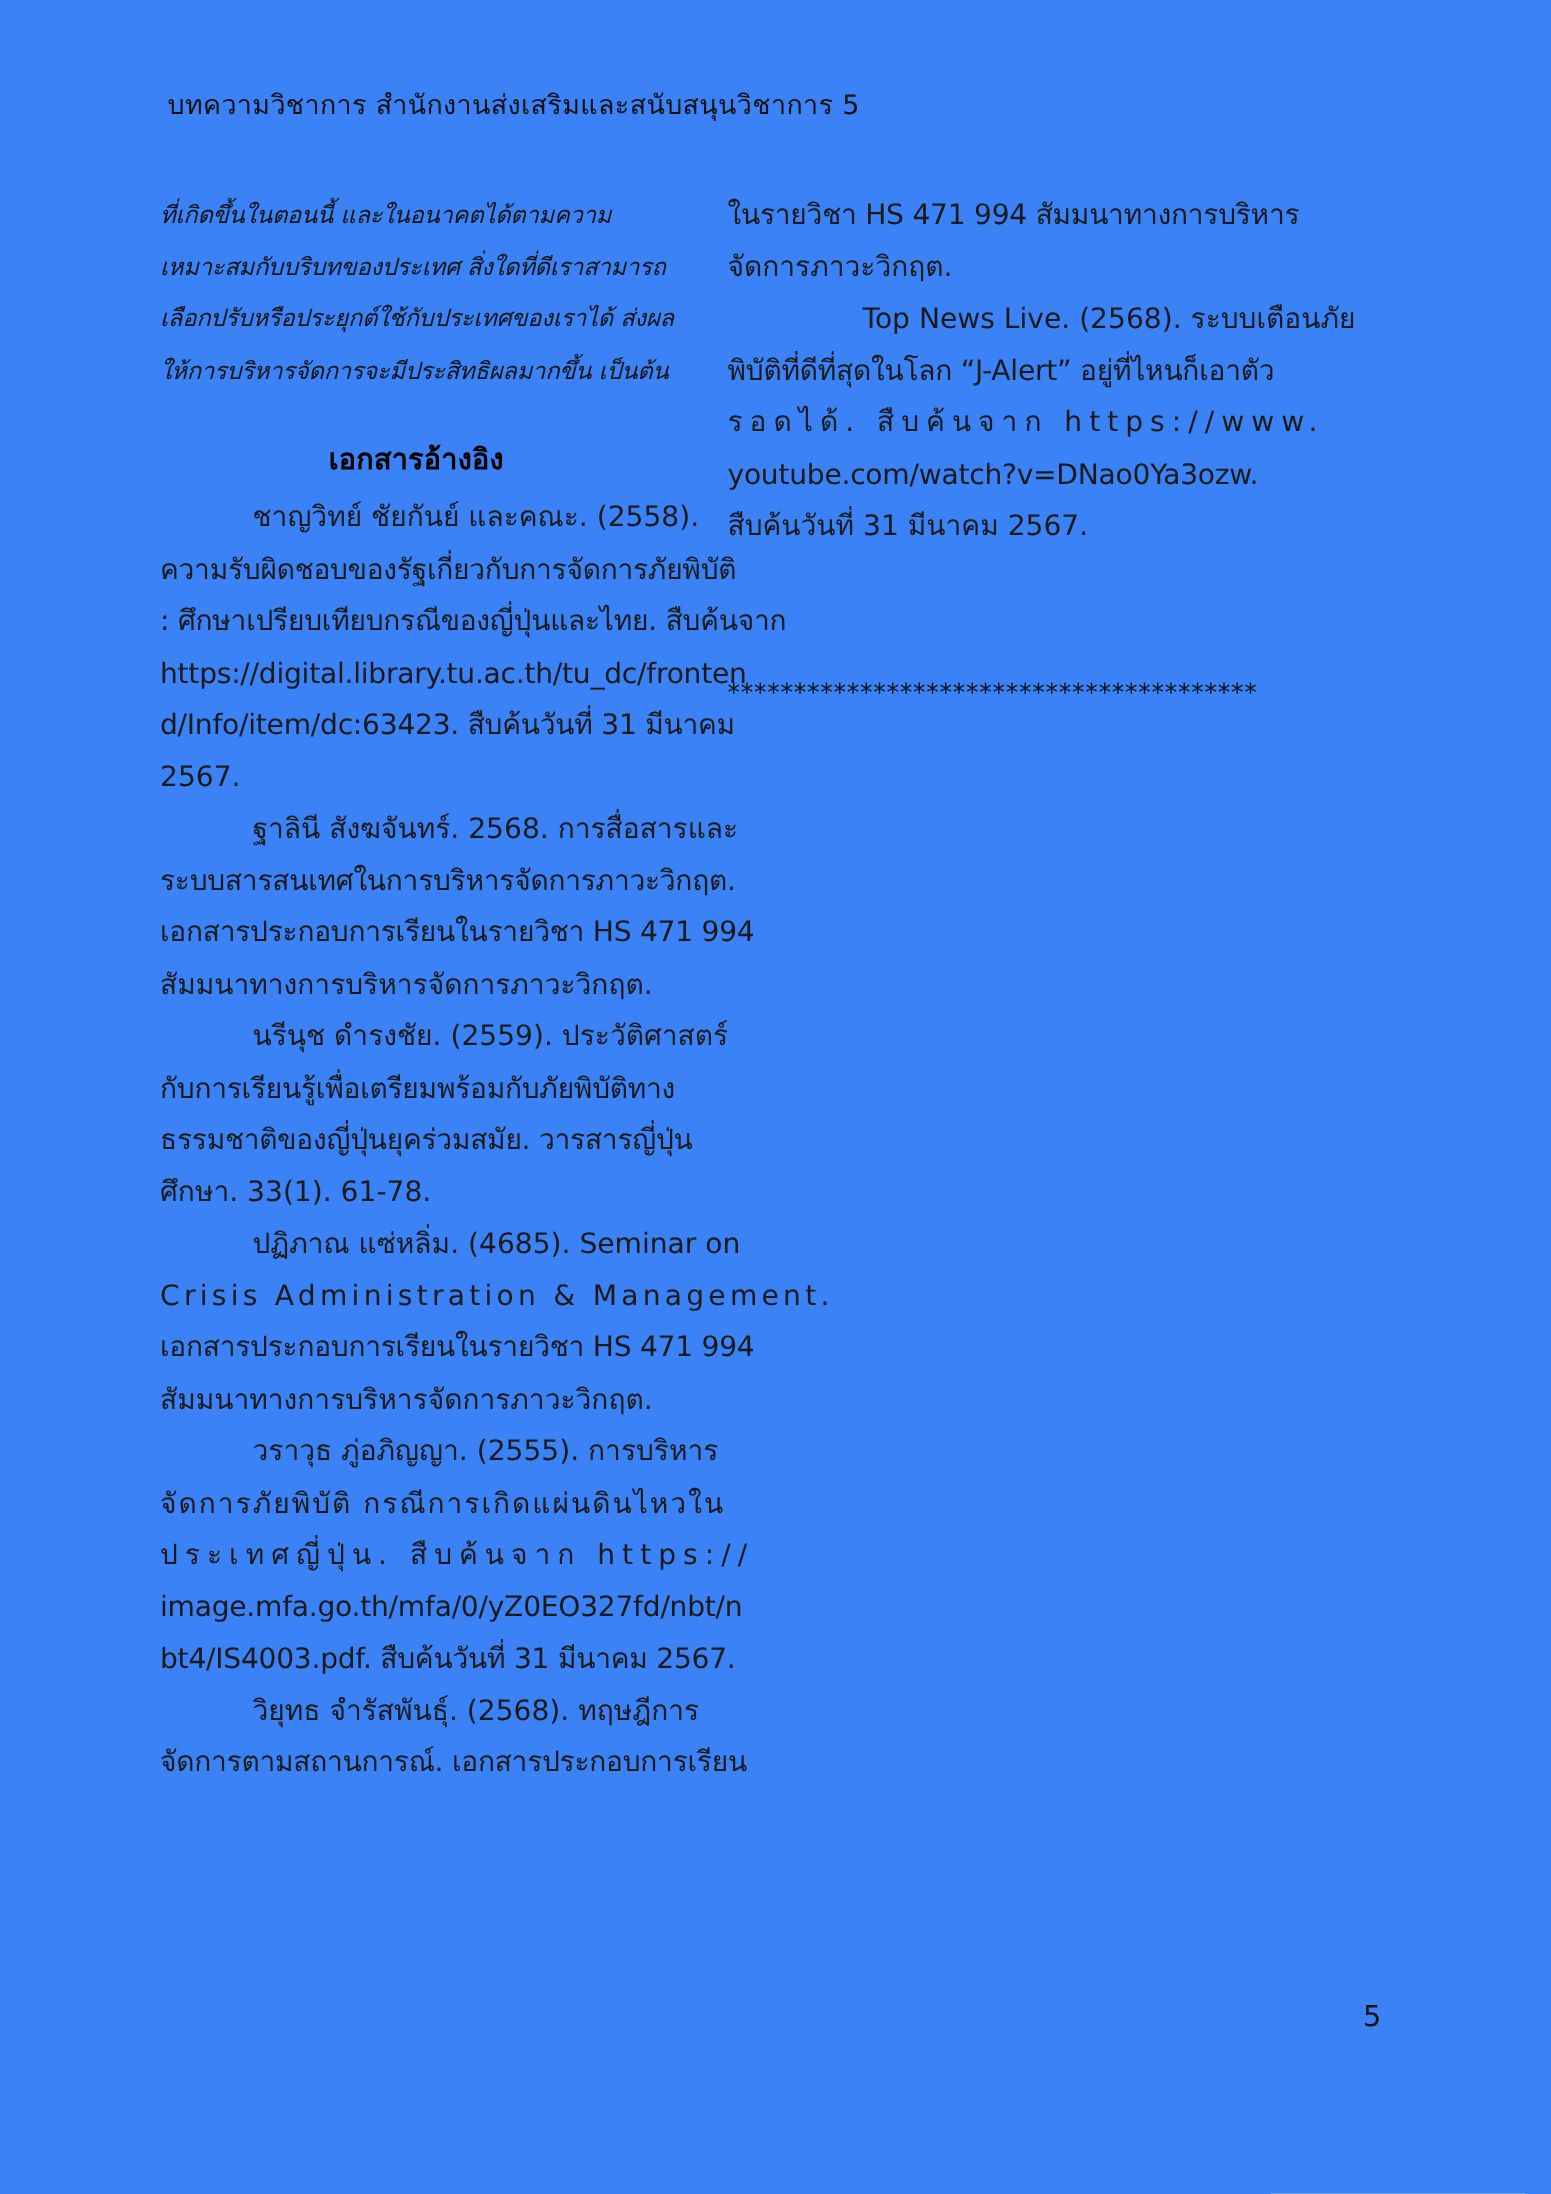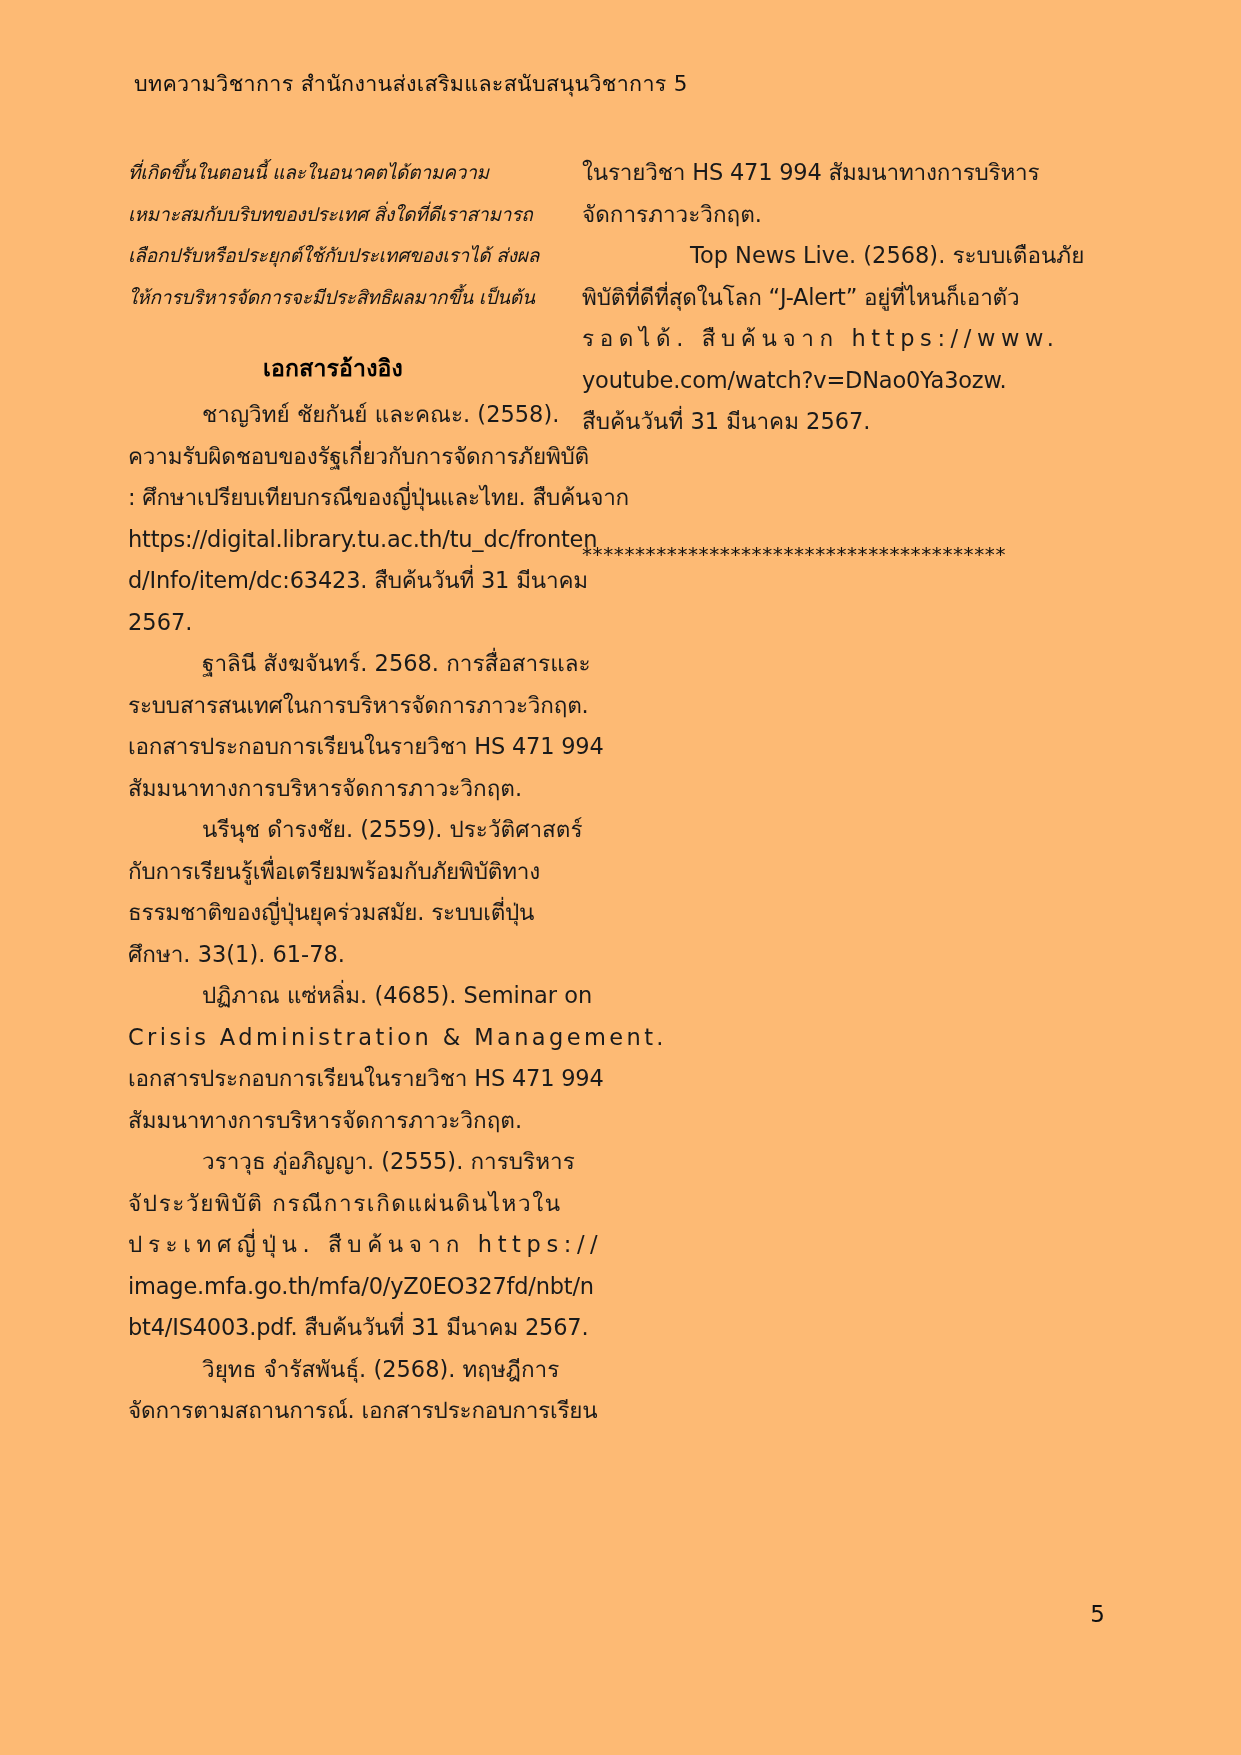--- a/index.html
+++ b/index.html
@@ -13,21 +13,21 @@
     height: 1755px;
     position: relative;
     font-family: "DejaVu Sans", "Liberation Sans", sans-serif;
     color: #1a1a1a;
     overflow: hidden;
   }
 
   .page {
     position: absolute;
     inset: 0;
-    background: #fdba74;
+    background: #3b82f6;
   }
 
   
   .running-header {
     position: absolute;
     left: 134px;
     top: 66px;
     width: 980px;
     font-size: 21.5px;
     letter-spacing: 0.3px;
@@ -152,34 +152,34 @@
       <p class="entry">
         <span class="ln"><span class="indent"></span><span>ฐาลินี สังฆจันทร์. 2568. การสื่อสารและ</span></span>
         <span class="ln tight">ระบบสารสนเทศในการบริหารจัดการภาวะวิกฤต.</span>
         <span class="ln tight">เอกสารประกอบการเรียนในรายวิชา HS 471 994</span>
         <span class="ln">สัมมนาทางการบริหารจัดการภาวะวิกฤต.</span>
       </p>
 
       <p class="entry">
         <span class="ln"><span class="indent"></span><span>นรีนุช ดำรงชัย. (2559). ประวัติศาสตร์</span></span>
         <span class="ln tight">กับการเรียนรู้เพื่อเตรียมพร้อมกับภัยพิบัติทาง</span>
-        <span class="ln tight">ธรรมชาติของญี่ปุ่นยุคร่วมสมัย. ระบบเตี่ปุ่น</span>
+        <span class="ln tight">ธรรมชาติของญี่ปุ่นยุคร่วมสมัย. วารสารญี่ปุ่น</span>
         <span class="ln">ศึกษา. 33(1). 61-78.</span>
       </p>
 
       <p class="entry">
         <span class="ln"><span class="indent"></span><span>ปฏิภาณ แซ่หลิ่ม. (4685). Seminar on</span></span>
         <span class="ln ls2">Crisis Administration &amp; Management.</span>
         <span class="ln tight">เอกสารประกอบการเรียนในรายวิชา HS 471 994</span>
         <span class="ln">สัมมนาทางการบริหารจัดการภาวะวิกฤต.</span>
       </p>
 
       <p class="entry">
         <span class="ln"><span class="indent"></span><span>วราวุธ ภู่อภิญญา. (2555). การบริหาร</span></span>
-        <span class="ln ls1">จัประวัยพิบัติ กรณีการเกิดแผ่นดินไหวใน</span>
+        <span class="ln ls1">จัดการภัยพิบัติ กรณีการเกิดแผ่นดินไหวใน</span>
         <span class="ln ls3">ประเทศญี่ปุ่น. สืบค้นจาก https://</span>
         <span class="ln tight">image.mfa.go.th/mfa/0/yZ0EO327fd/nbt/n</span>
         <span class="ln tight">bt4/IS4003.pdf. สืบค้นวันที่ 31 มีนาคม 2567.</span>
       </p>
 
       <p class="entry">
         <span class="ln"><span class="indent"></span><span>วิยุทธ จำรัสพันธุ์. (2568). ทฤษฎีการ</span></span>
         <span class="ln tight">จัดการตามสถานการณ์. เอกสารประกอบการเรียน</span>
       </p>
 

